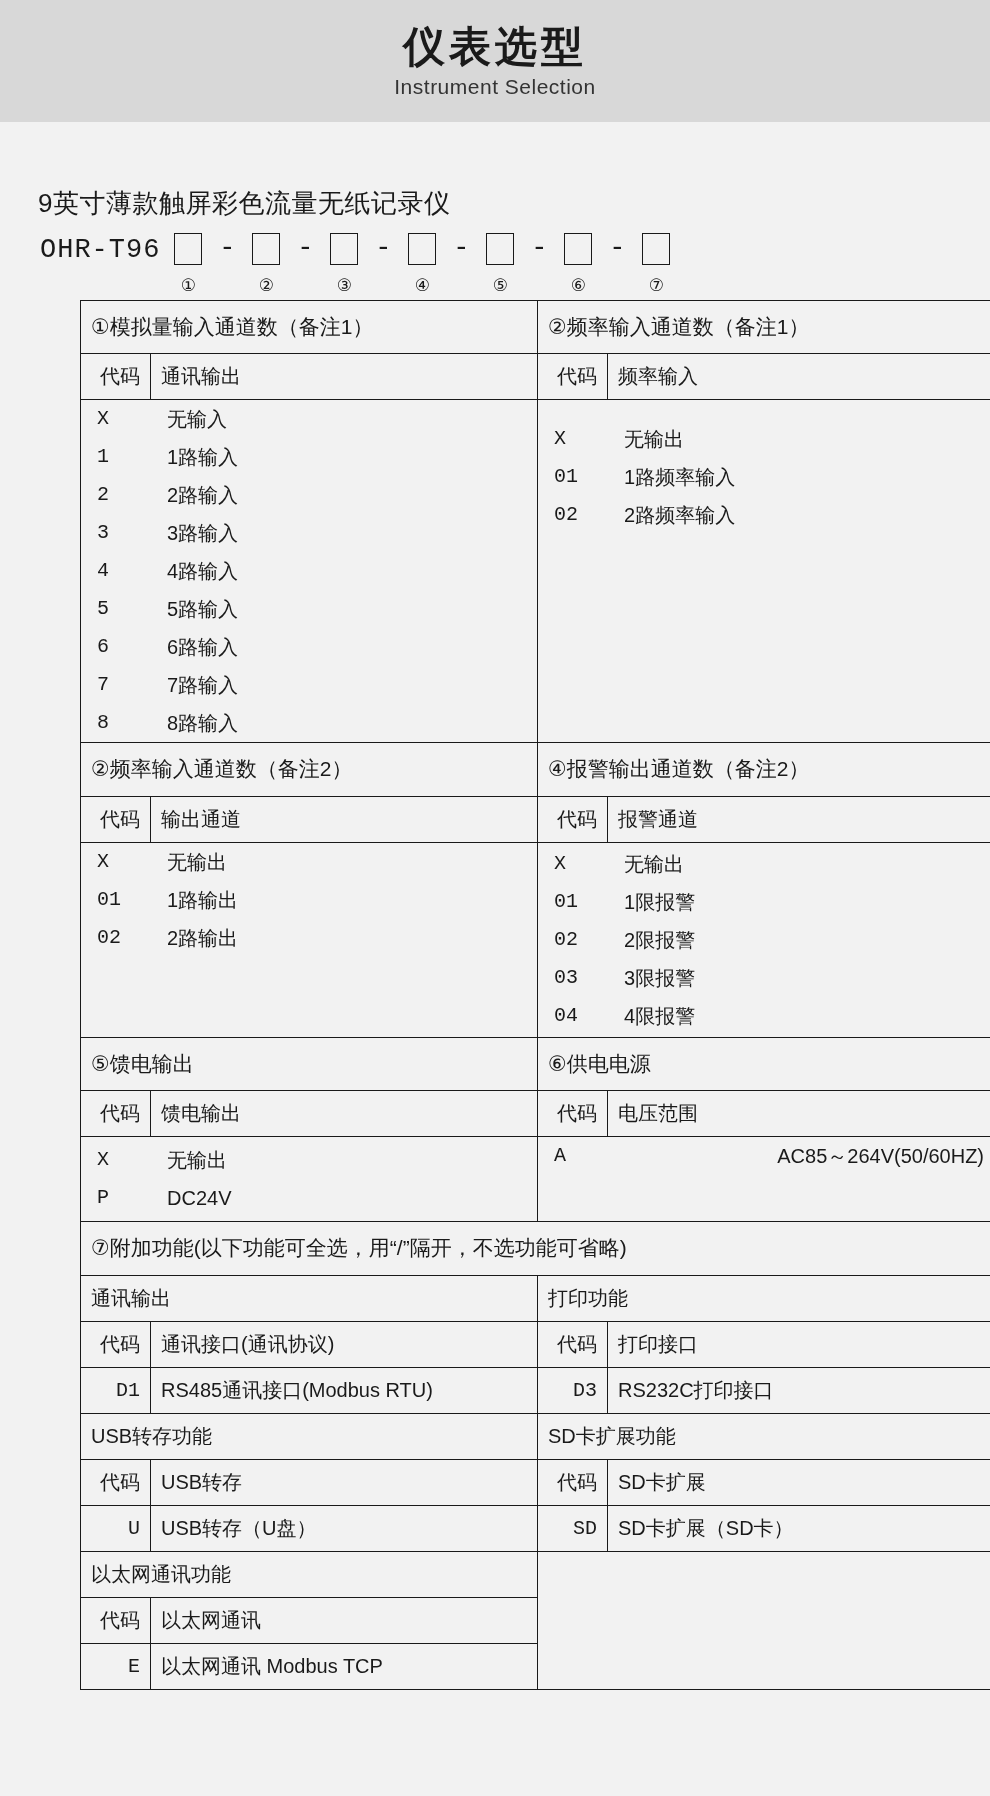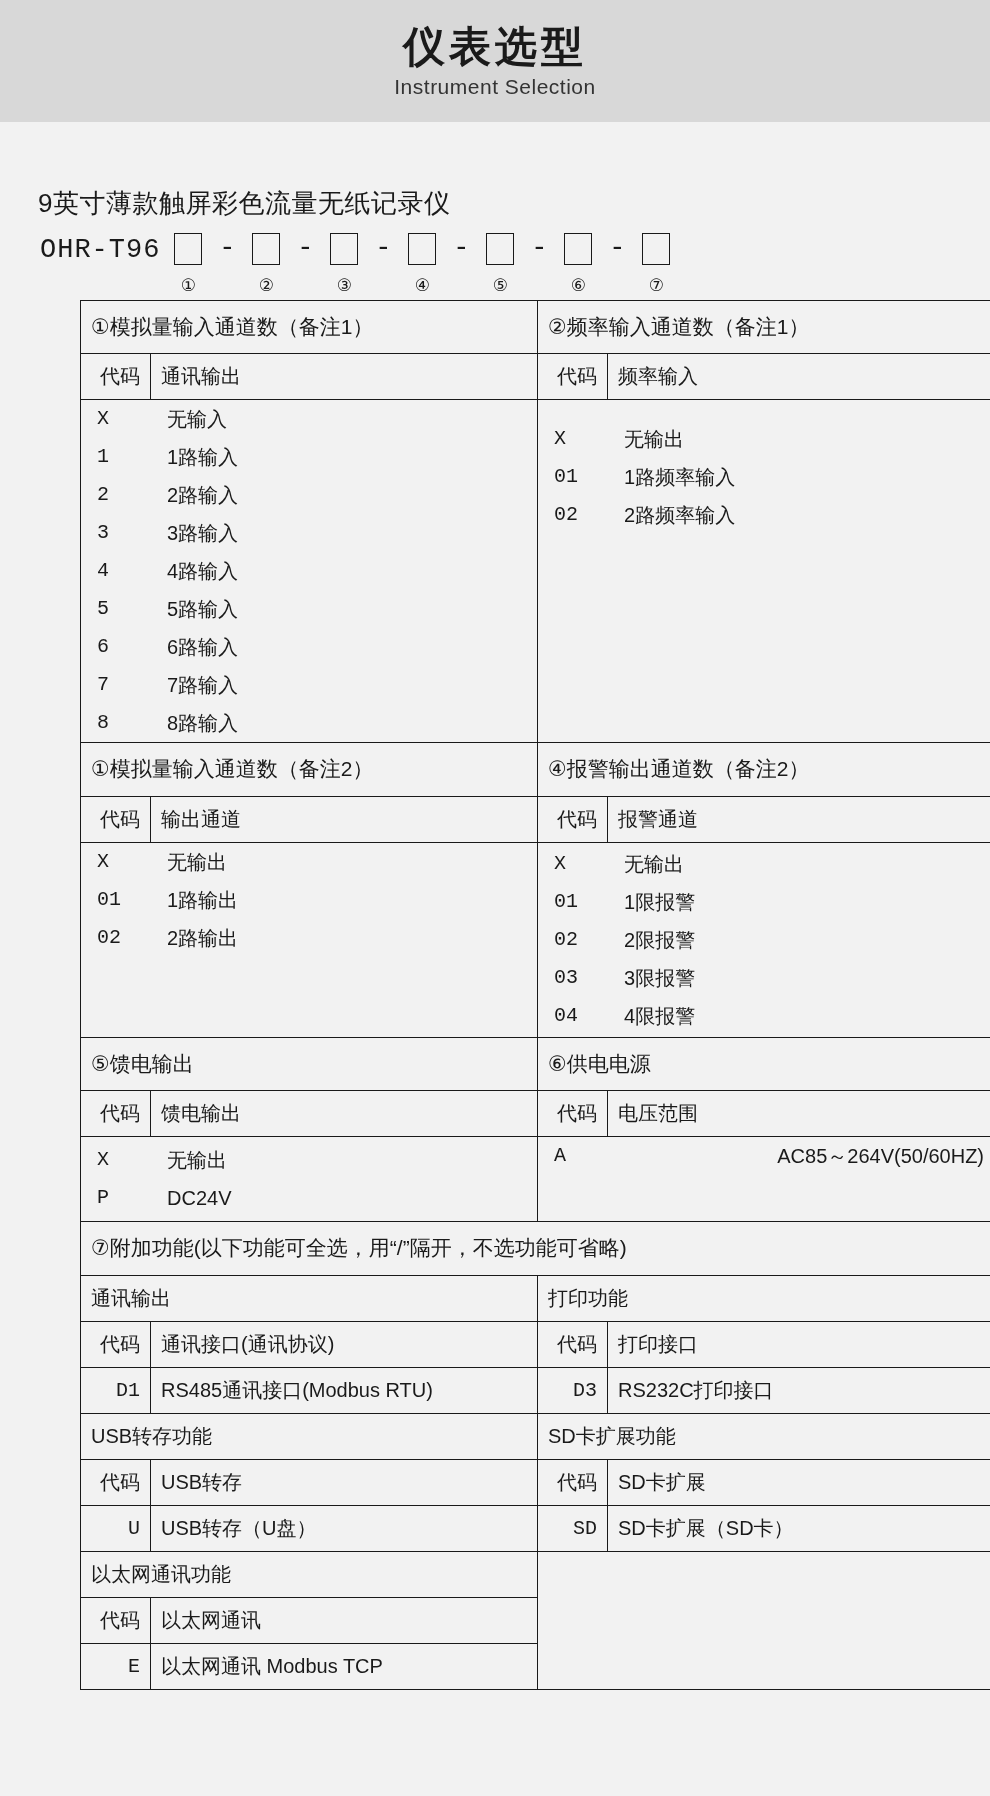--- a/index.html
+++ b/index.html
@@ -288,21 +288,21 @@
             <tr>
                     <td style="height:176px"></td>
                     <td></td>
                   </tr>
           </tbody>
               </table>
         </td>
       </tr>
 
       <tr>
-        <td class="section-head" colspan="2">①模拟量输入通道数（备注2）</td>
+        <td class="section-head" colspan="2">②频率输入通道数（备注2）</td>
         <td class="section-head" colspan="2">④报警输出通道数（备注2）</td>
       </tr>
       <tr>
         <td class="col-code">代码</td>
         <td>输出通道</td>
         <td class="col-code">代码</td>
         <td>报警通道</td>
       </tr>
       <tr>
         <td class="cell-list" style="border-left:1.5px solid #1a1a1a !important;border-right:1.5px solid #1a1a1a !important;border-bottom:1.5px solid #1a1a1a !important;" colspan="2">

